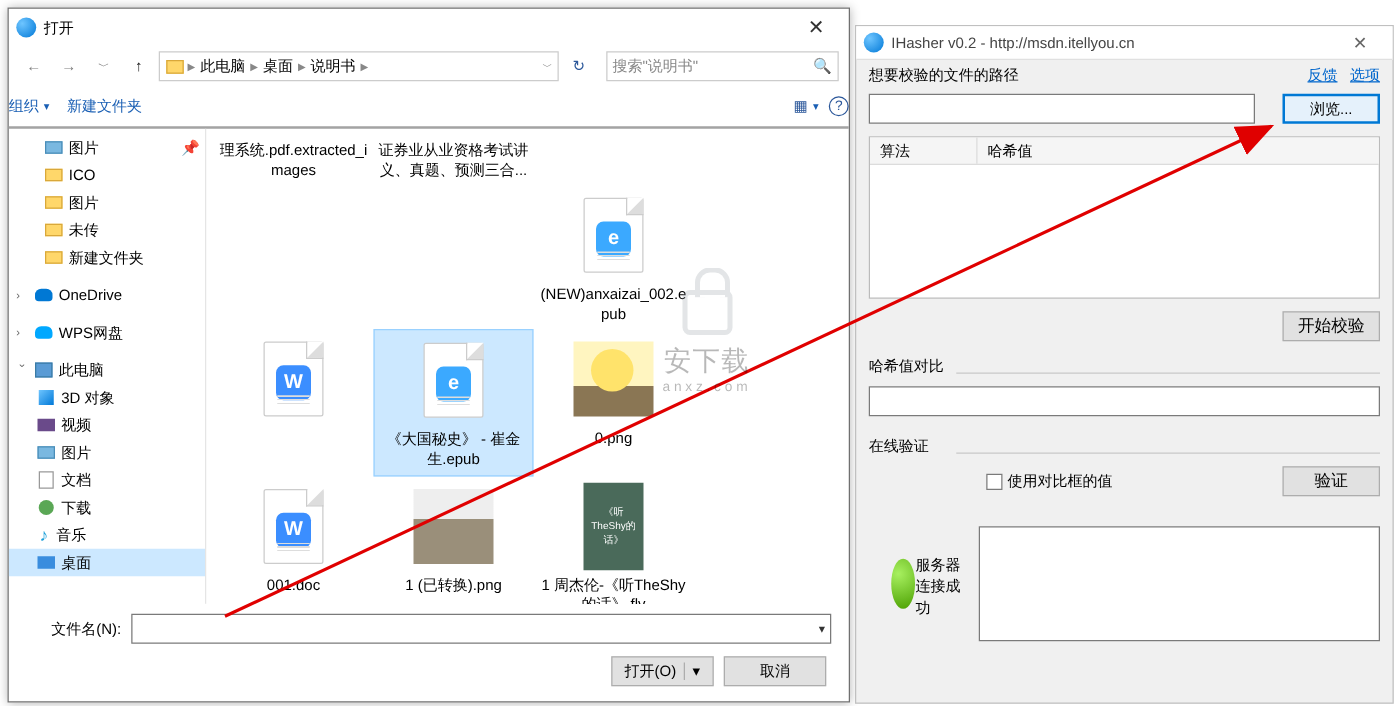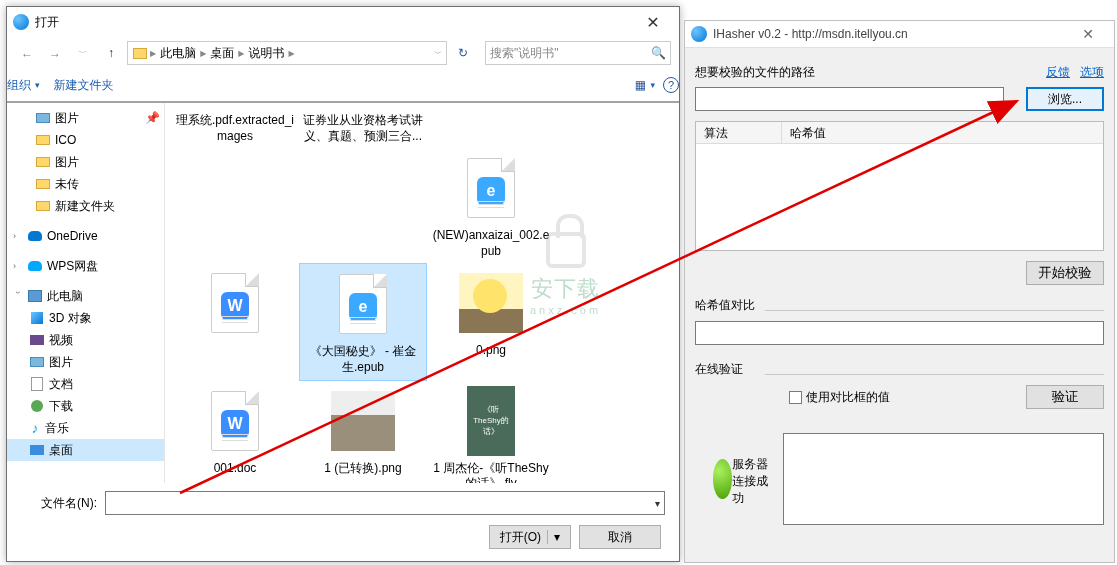--- a/index.html
+++ b/index.html
@@ -73,21 +73,21 @@
 .win-btn { min-width: 82px; height: 24px; border: 1px solid #adadad; background: #e1e1e1; padding: 0 10px; cursor: pointer; display: inline-flex; align-items: center; justify-content: center; }
 .win-btn.split::after { content: "▾"; margin-left: 6px; border-left: 1px solid #adadad; padding-left: 6px; }
 
 
 .hasher { position: absolute; left: 684px; top: 20px; width: 431px; height: 543px; border: 1px solid #c0c0c0; background: #f0f0f0; }
 .hasher .hbar { height: 27px; background: #fff; display: flex; align-items: center; padding: 0 6px; border-bottom: 1px solid #e0e0e0; }
 .hasher .hbar .app-icon { width: 16px; height: 16px; border-radius: 50%; background: radial-gradient(circle at 30% 30%, #6ec5ff, #0078d7); }
 .hasher .hbar .title { margin-left: 6px; color: #444; font-size: 12px; }
 .hasher .hbar .close { margin-left: auto; width: 40px; height: 24px; display: flex; align-items: center; justify-content: center; font-size: 14px; color: #666; }
 
-.hasher-body { padding: 16px 10px; }
+.hasher-body { padding: 4px 10px; }
 .hp-row { display: flex; align-items: center; margin-bottom: 6px; }
 .hp-label { font-size: 12px; }
 .hp-links { margin-left: auto; display: flex; gap: 10px; }
 .hp-links a { color: #0066cc; text-decoration: underline; cursor: pointer; }
 .path-row { display: flex; gap: 22px; margin-bottom: 10px; }
 .textbox { flex: 1; height: 24px; border: 1px solid #7a7a7a; background: #fff; padding: 0 4px; }
 .browse-btn { width: 78px; height: 24px; border: 2px solid #0078d4; background: #e5f1fb; cursor: pointer; font-size: 12px; }
 
 .hash-table { border: 1px solid #bbb; height: 130px; background: #fff; }
 .hash-table .th { display: flex; background: #f5f5f5; border-bottom: 1px solid #dcdcdc; height: 22px; }
@@ -110,21 +110,21 @@
 .online-body { display: flex; gap: 10px; }
 .orb { width: 40px; height: 40px; border-radius: 50%; background: radial-gradient(circle at 30% 30%, #a8f060, #4a9f00); margin-left: 18px; }
 .online-col { display: flex; flex-direction: row; align-items: center; width: 78px; }
 .server-status { font-size: 12px; margin-top: 4px; }
 .result-box { flex: 1; height: 92px; border: 1px solid #7a7a7a; background: #fff; }
 
 
 .arrow-overlay { position: absolute; left: 0; top: 0; pointer-events: none; }
 
 
-.watermark { position: absolute; left: 530px; top: 220px; opacity: .28; color: #15803d; pointer-events: none; text-align: center; }
+.watermark { position: absolute; left: 530px; top: 220px; opacity: .28; color: #000000; pointer-events: none; text-align: center; }
 .watermark .lock { width: 40px; height: 36px; border: 4px solid #9aa3a8; border-radius: 6px; margin: 12px auto 0; position: relative; }
 .watermark .lock::before { content: ""; position: absolute; left: 6px; top: -22px; width: 20px; height: 20px; border: 4px solid #9aa3a8; border-bottom: none; border-radius: 12px 12px 0 0; }
 .watermark .txt { font-size: 22px; letter-spacing: 1px; margin-top: 6px; }
 .watermark .sub { font-size: 11px; letter-spacing: 3px; }
 </style>
 </head>
 <body>
 
 <div class="open-dialog">
   <div class="titlebar">

